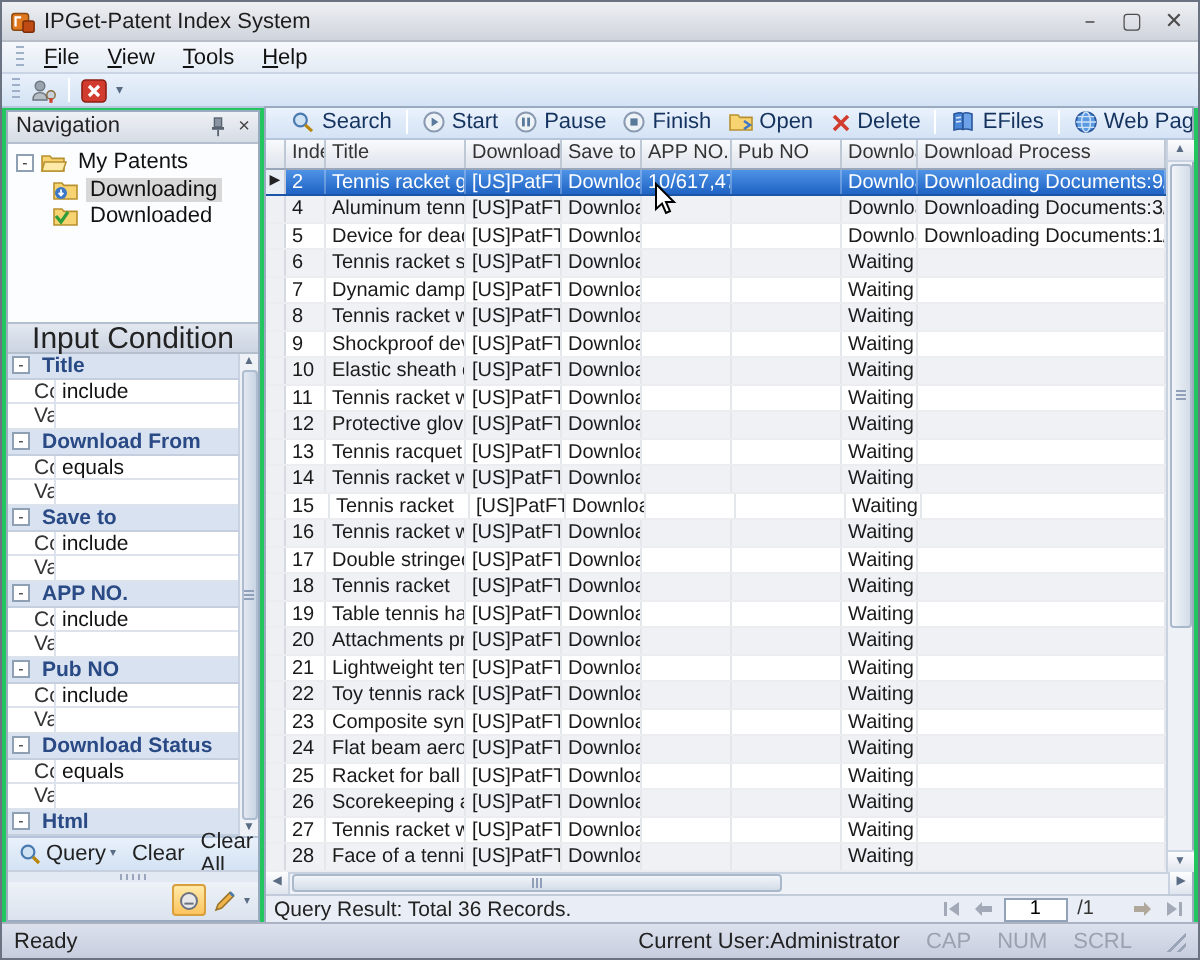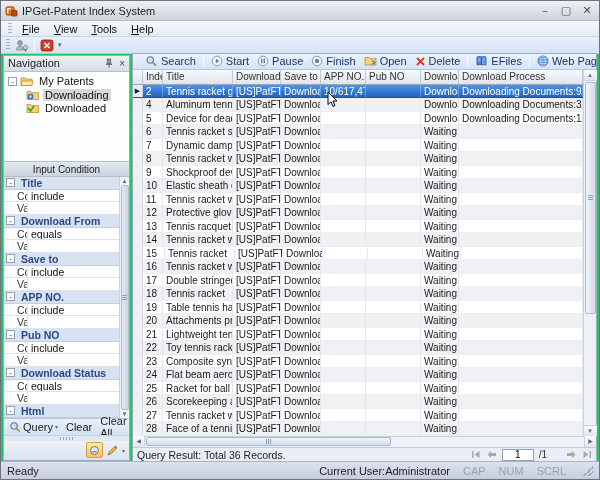--- a/index.html
+++ b/index.html
@@ -40,21 +40,21 @@
   .nav-tree { height:89px; flex:none; background:#fcfdfe; padding:3px 0 0 4px; font-size:11px; color:#111; overflow:hidden; }
   .tree-row { display:flex; align-items:center; height:13px; margin-bottom:0.5px; white-space:nowrap; }
   .tree-expander { width:9px; height:9px; border:1px solid #8fa0b5; background:#fff; font-size:8px;
     line-height:7px; text-align:center; color:#333; margin-right:3px; flex:none; }
   .tree-indent { width:12px; flex:none; }
   .tree-icon { width:14px; height:12px; margin-right:3px; flex:none; }
   .tree-label { padding:0 2px; }
   .tree-label.selected { background:#d8d8d8; }
   .cond-header { height:16px; flex:none; text-align:center; line-height:15px;
     background:linear-gradient(#e3e8f0,#ccd4e2); border-top:1px solid #b4bfcd; border-bottom:1px solid #b4bfcd;
-    font-size:10px; color:#222; }
+    font-size:15px; color:#222; }
   .cond-area { flex:1; display:flex; min-height:0; background:#fff; overflow:hidden; }
   .cond-groups { flex:1; overflow:hidden; }
   .cond-group-header { height:13px; display:flex; align-items:center; background:#d9e2f0;
     border-bottom:1px solid #c3cfde; padding-left:2px; }
   .cond-group-header .g-label { font-size:10.5px; font-weight:bold; color:#2a4a85; margin-left:3px; white-space:nowrap; }
   .cond-row { height:12.5px; display:flex; border-bottom:1px solid #dde3ec; }
   .cond-label { width:24px; flex:none; font-size:10.5px; color:#333; padding-left:13px; overflow:hidden;
     border-right:1px solid #dde3ec; white-space:nowrap; line-height:12px; }
   .cond-value { flex:1; font-size:10.5px; color:#111; padding-left:3px; white-space:nowrap; overflow:hidden; line-height:12px; }
   .mini-scroll { width:10px; flex:none; background:#eef1f6; border-left:1px solid #c8d2e0;

